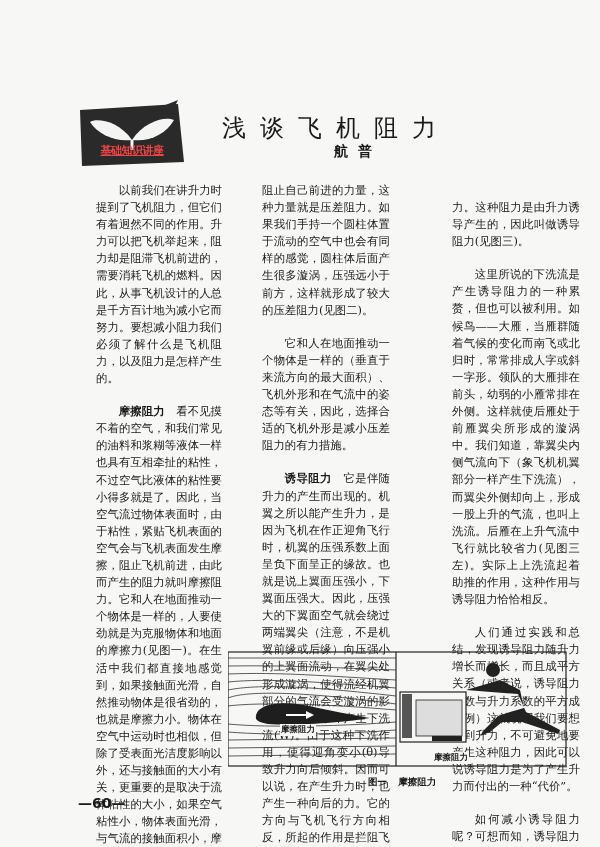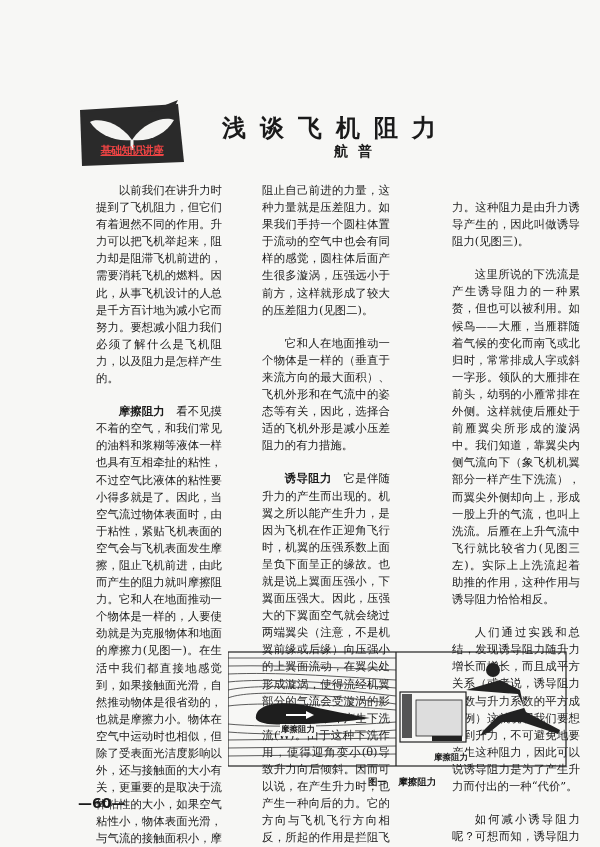--- a/index.html
+++ b/index.html
@@ -10,21 +10,21 @@
   .logo {
     position: absolute; left: 78px; top: 100px; width: 108px; height: 68px;
   }
   .logo-label {
     position: absolute; left: 82px; top: 143px; width: 100px; text-align: center;
     font-family: "DejaVu Sans", sans-serif; font-weight: bold; font-size: 11px; color: #ef4444;
     letter-spacing: -0.5px;
     text-decoration: underline;
   }
   .title {
-    position: absolute; left: 222px; top: 112px; font-size: 24px; font-weight: bold;
+    position: absolute; left: 222px; top: 112px; font-size: 24px; font-weight: normal;
     letter-spacing: 14px; font-family: "DejaVu Sans", sans-serif;
   }
   .author {
     position: absolute; left: 334px; top: 143px; font-size: 14px; font-weight: bold;
     letter-spacing: 10px;
   }
   .col {
     position: absolute; font-size: 11.4px; line-height: 17.1px; text-align: justify;
   }
   .col p { margin: 16px; text-indent: 2em; }

